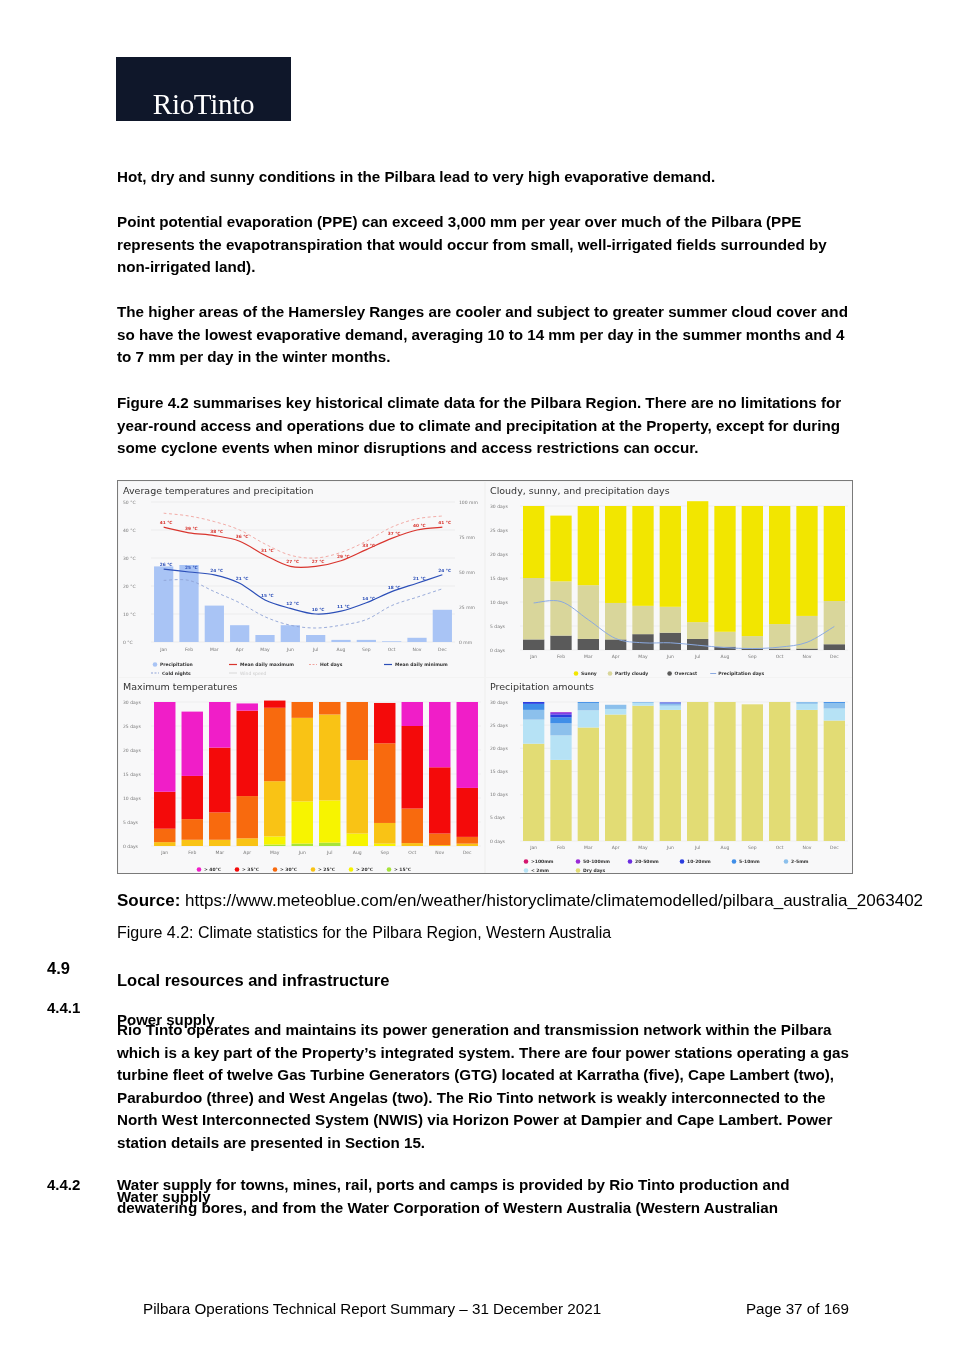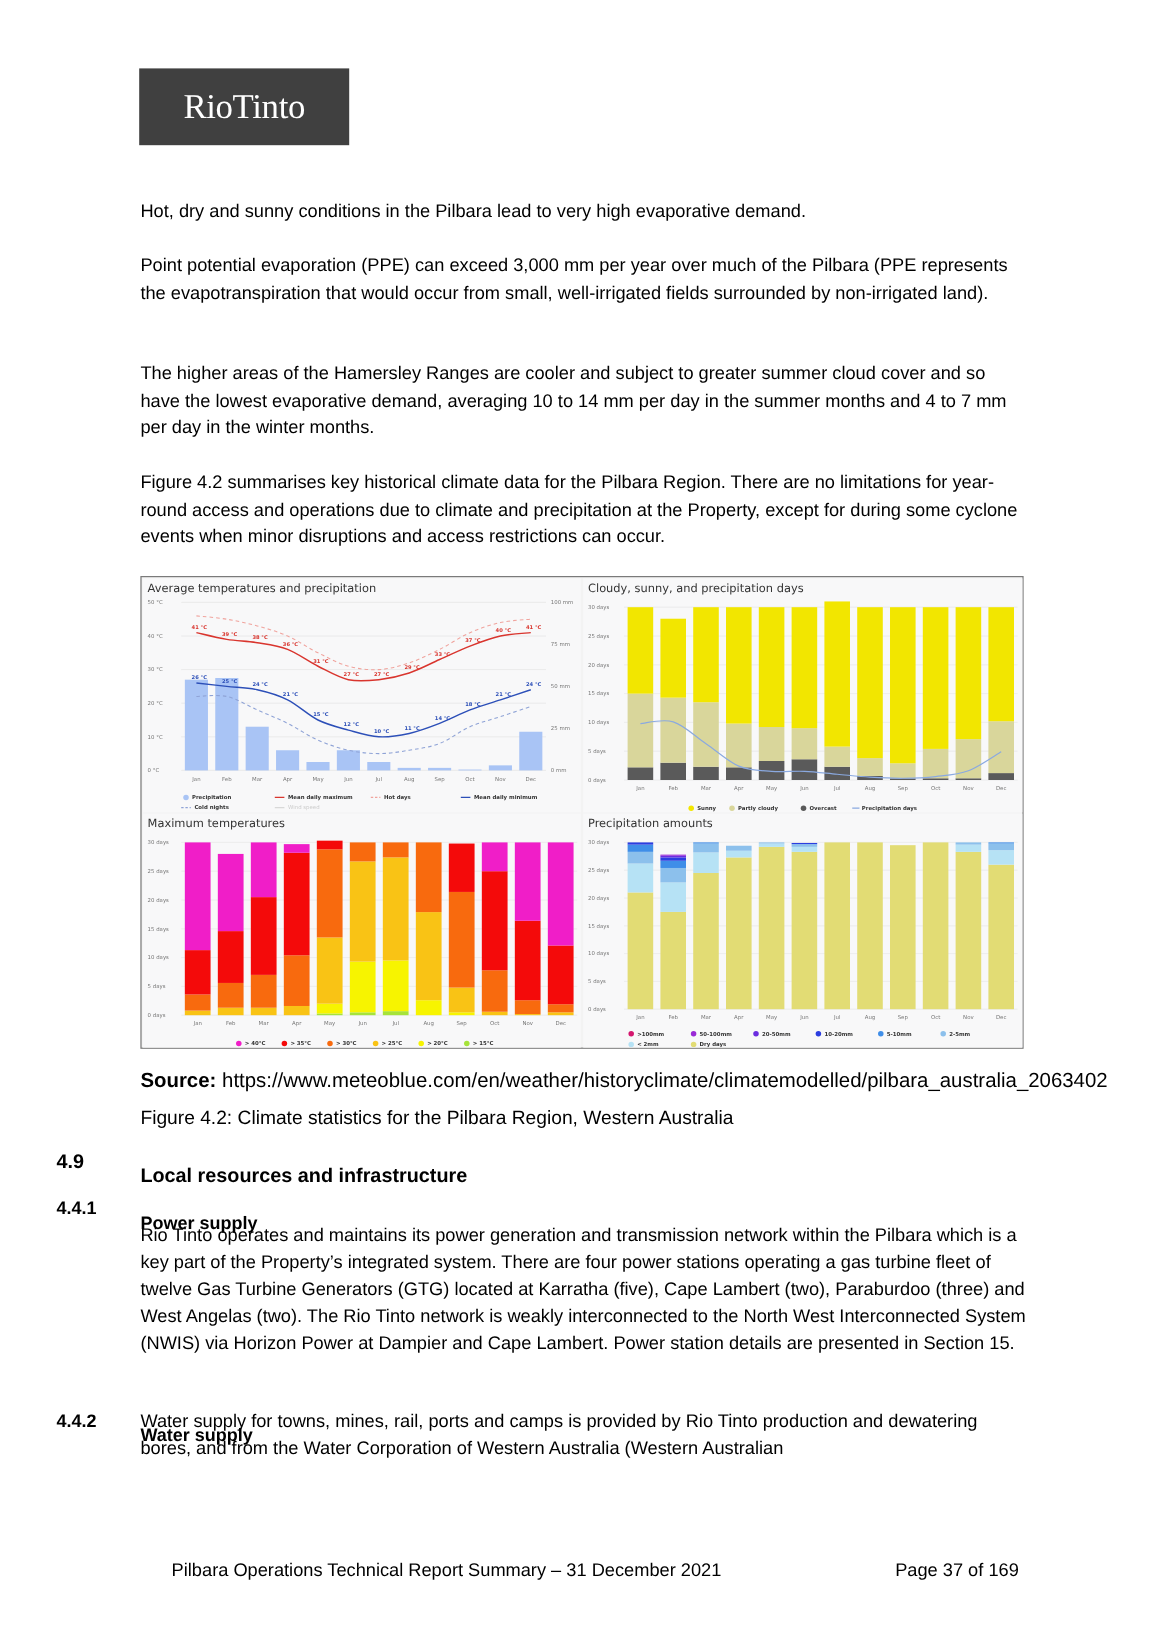--- a/index.html
+++ b/index.html
@@ -1,19 +1,19 @@
 <!DOCTYPE html>
 <html><head>
 <meta charset="utf-8">
 <style>
   html, body { margin: 0; padding: 0; background: #ffffff; }
   body { width: 965px; height: 1365px; position: relative; font-family: "Liberation Sans", sans-serif; color: #000; overflow: hidden; }
-  .logo { position: absolute; left: 116px; top: 57px; width: 175px; height: 64px; background: #404040; display: flex; align-items: center; justify-content: center; }
+  .logo { position: absolute; left: 116px; top: 57px; width: 175px; height: 64px; background: #0f172a; display: flex; align-items: flex-end; justify-content: center; }
   .logo span { color: #fff; font-family: "Liberation Serif", serif; font-size: 29px; letter-spacing: -0.3px; }
-  .para { position: absolute; left: 117px; width: 735px; font-size: 15.2px; line-height: 22.6px; margin: 0; }
+  .para { position: absolute; left: 117px; width: 735px; font-size: 15.2px; line-height: 22.6px; margin: 0; font-weight: bold; }
   .figure { position: absolute; left: 117px; top: 480px; width: 736px; height: 394px; border: 1px solid #7a7a7a; box-sizing: border-box; background: #f3f3f3; }
   .panel { position: absolute; background: #f8f8f9; overflow: hidden; }
   .panel-title { position: absolute; left: 4px; top: 3px; font-family: "DejaVu Sans", sans-serif; font-size: 9.5px; color: #333; }
   .panel svg { position: absolute; left: 0; top: 0; }
   .source { position: absolute; left: 117px; top: 891px; font-size: 17px; }
   .source b { font-weight: bold; }
   .caption { position: absolute; left: 117px; top: 924px; font-size: 16px; }
   .h-num { position: absolute; left: 47px; font-weight: bold; }
   .h-title { position: absolute; left: 117px; font-weight: bold; margin-top: 12px; }
   .h2 { font-size: 16.5px; top: 959px; }

